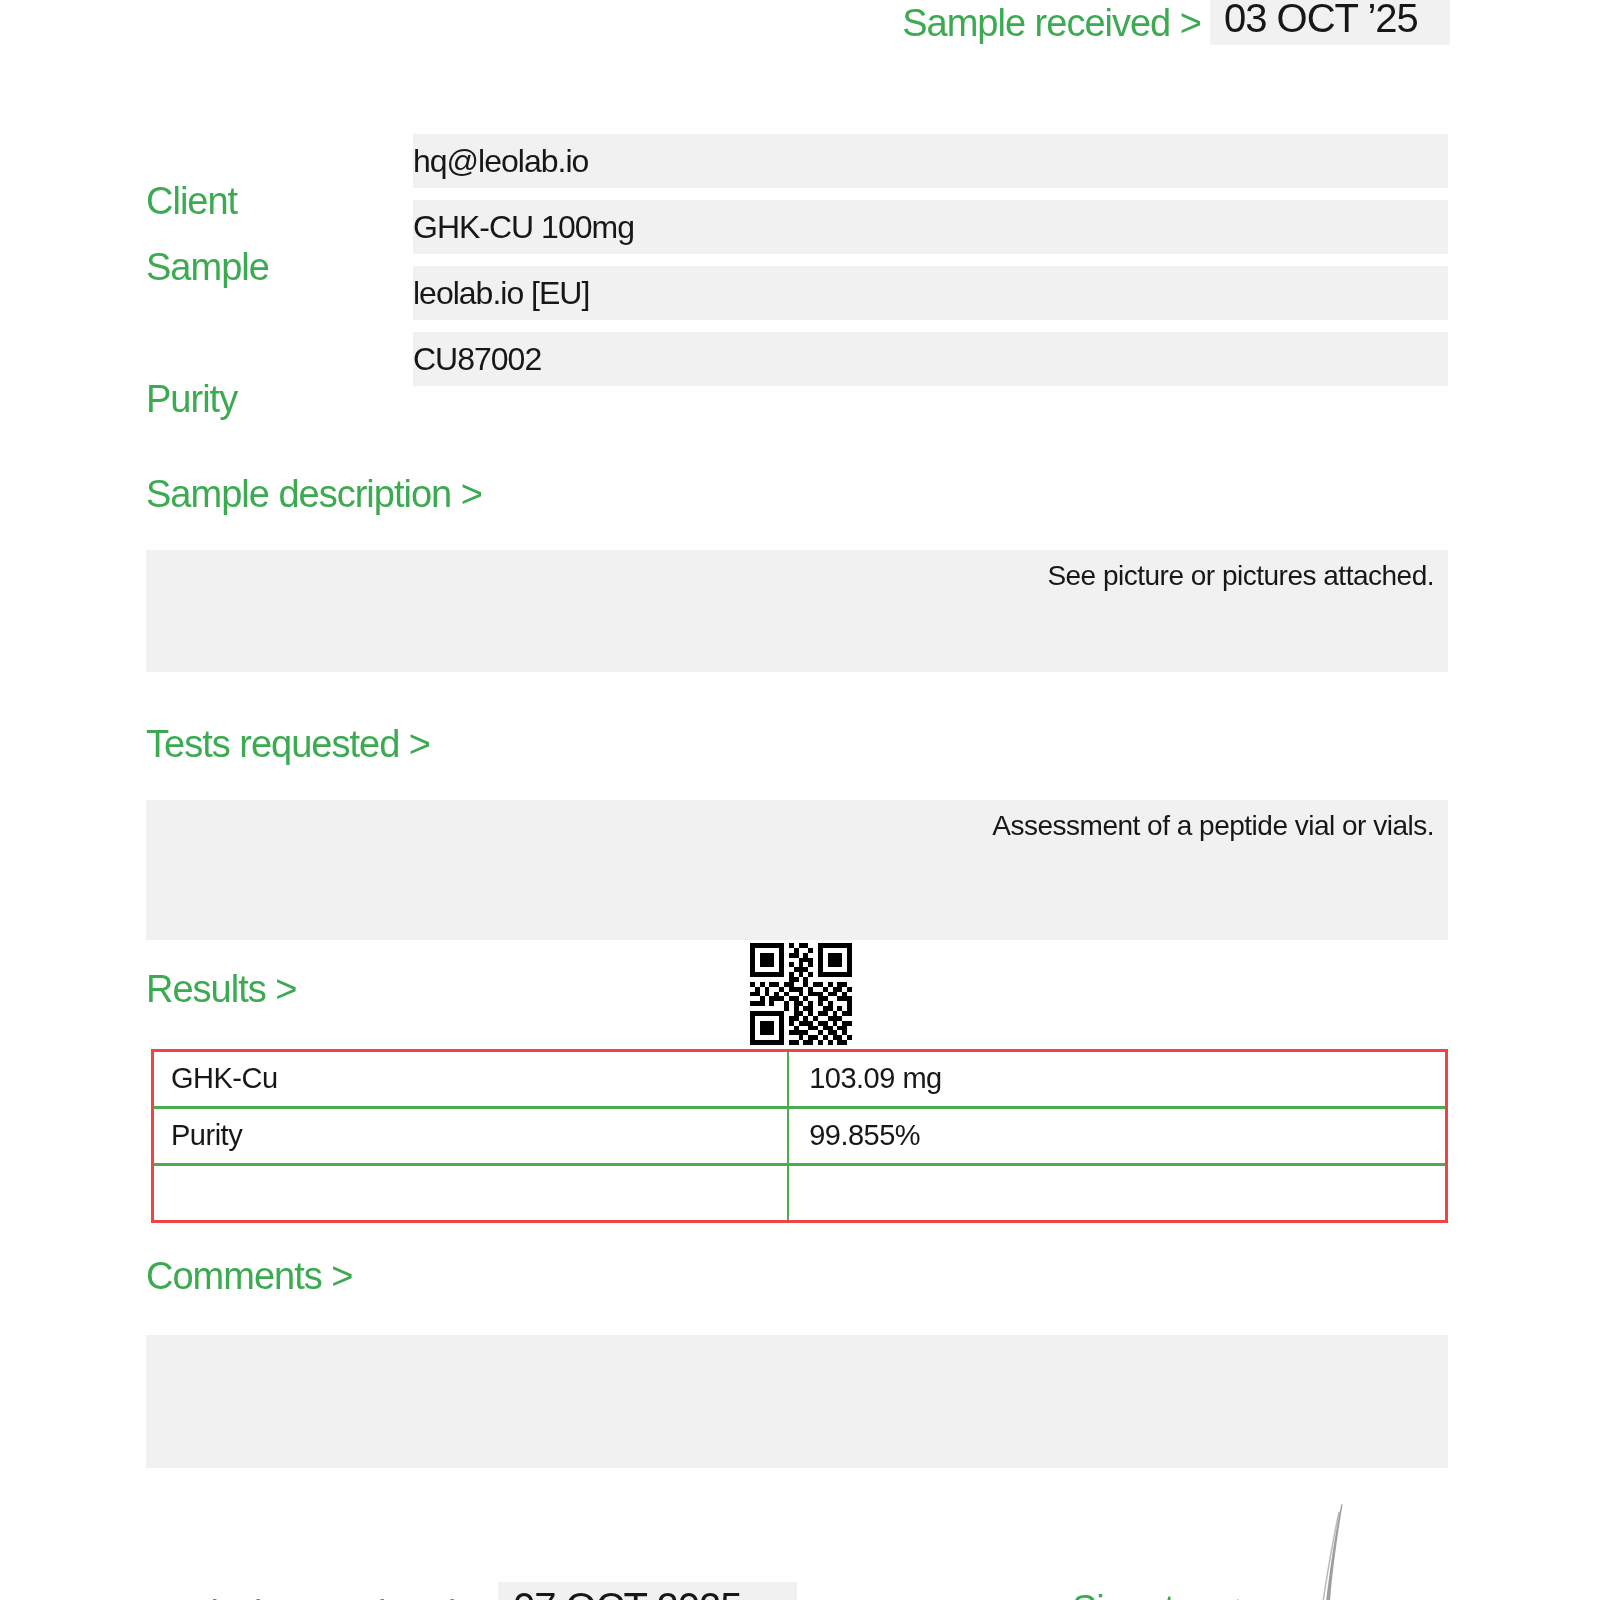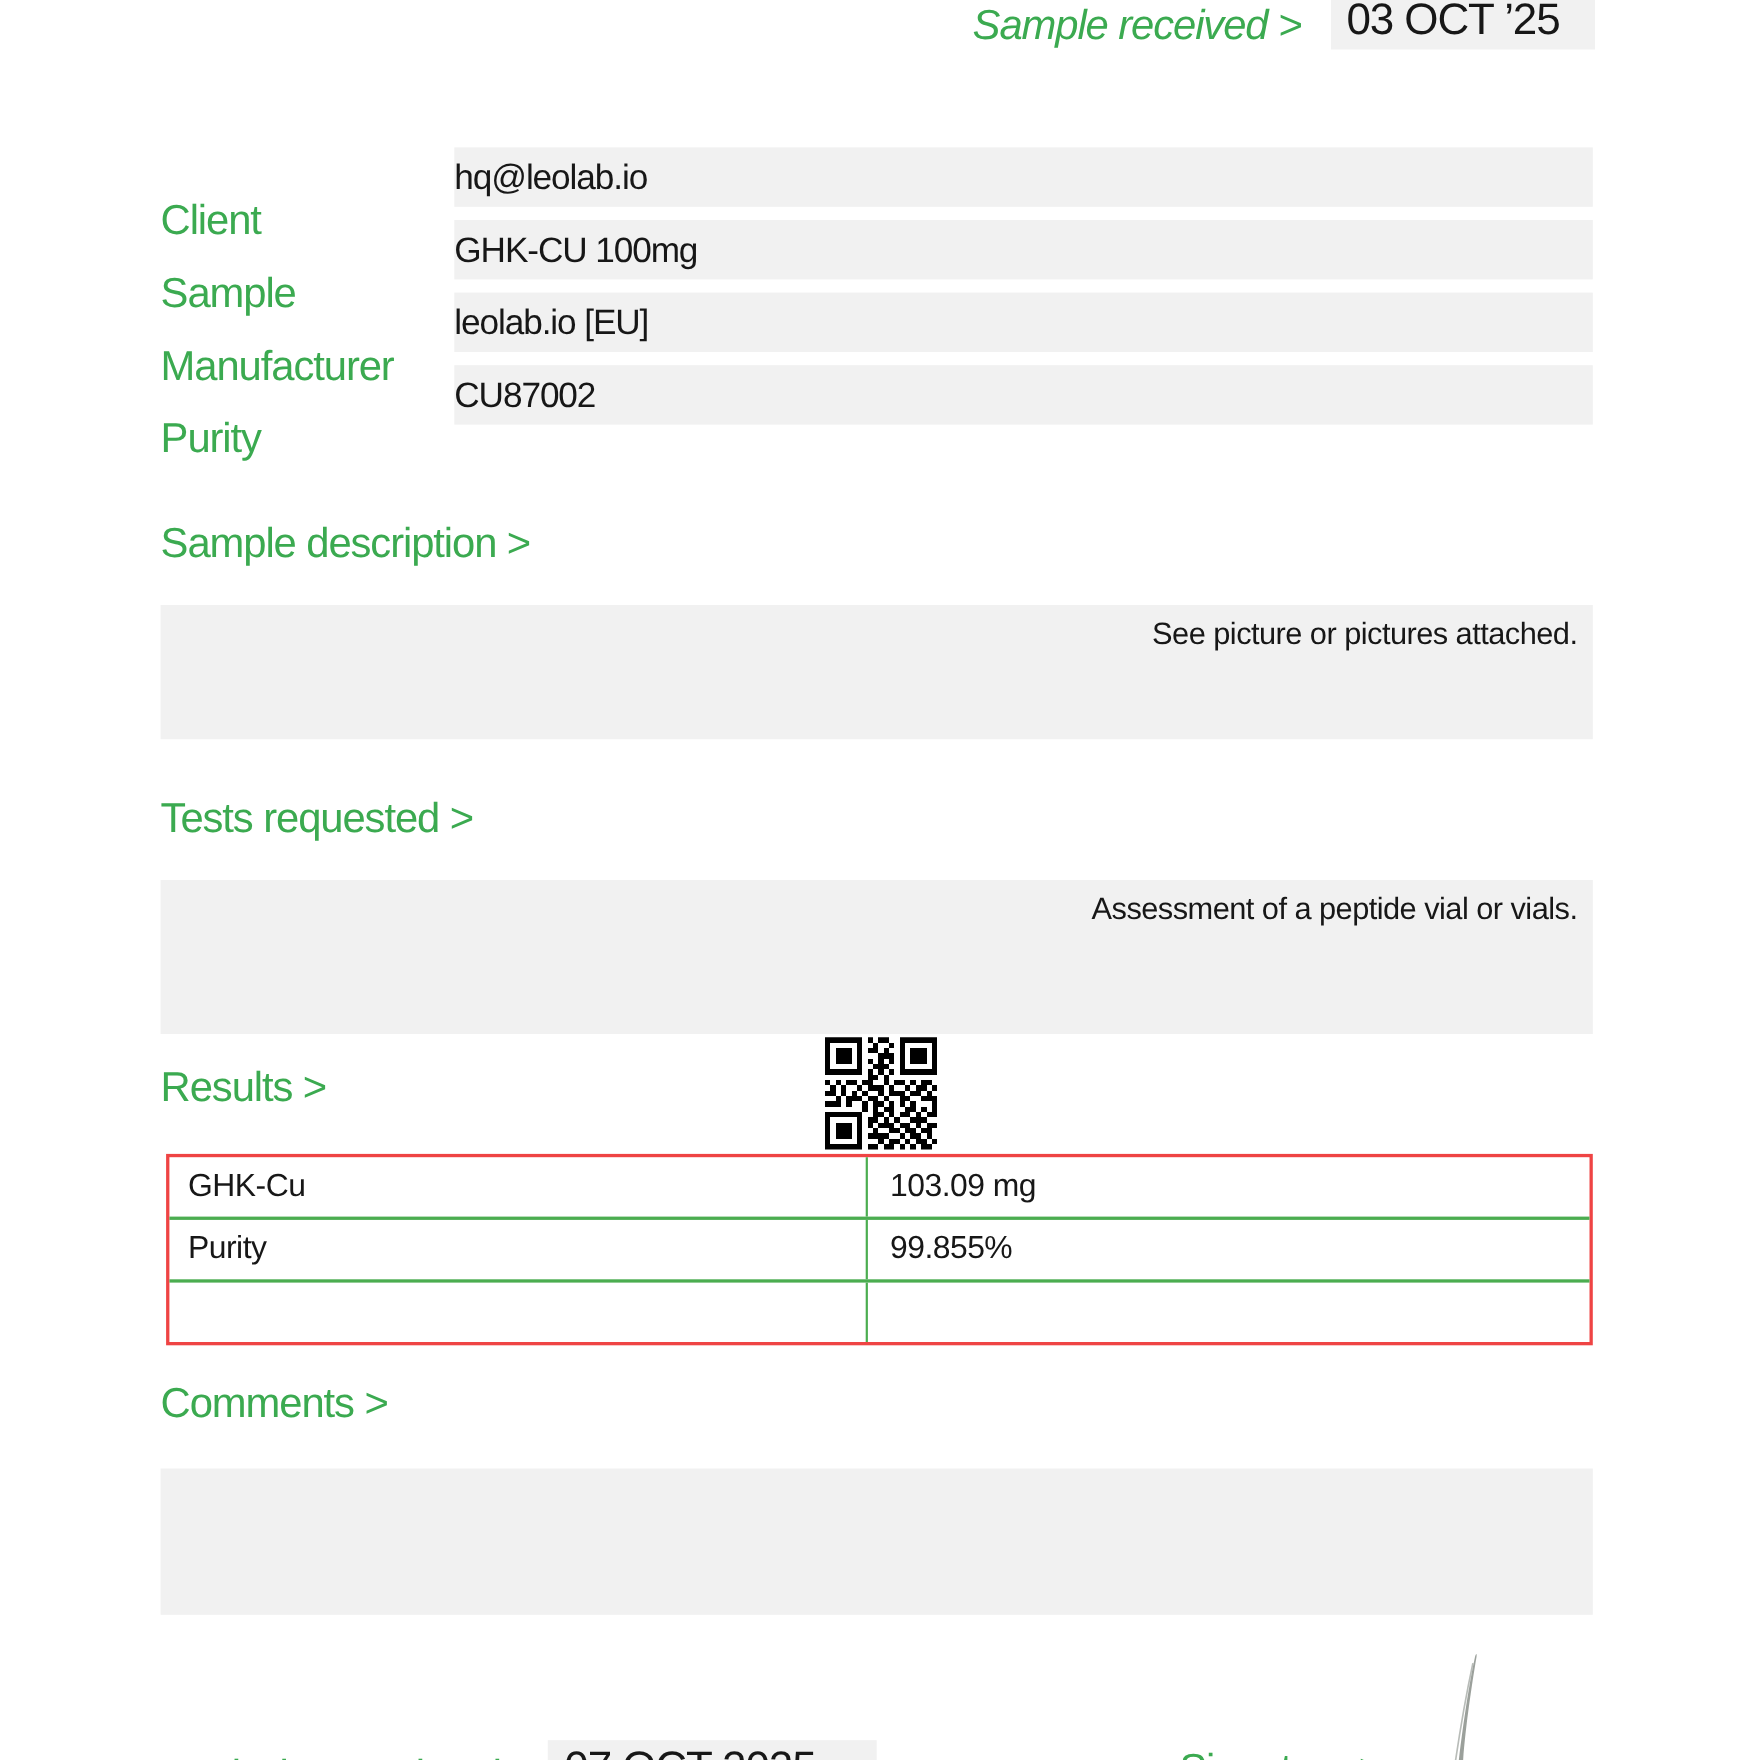--- a/index.html
+++ b/index.html
@@ -6,21 +6,21 @@
   body{width:1600px;height:1600px;overflow:hidden;position:relative;
        font-family:"Liberation Sans","DejaVu Sans",sans-serif;color:#171717;}
   .page{position:absolute;left:0;top:0;width:1600px;height:1600px;overflow:hidden;background:#fff;}
   .green{color:#3baa50;}
   .graybox{background:#f1f1f1;}
   .big{font-size:38px;letter-spacing:-1px;}
   .body-text{font-size:28px;letter-spacing:-0.5px;}
   .abs{position:absolute;}
 
   
-  .hdr-label{top:0px;right:417px;line-height:46px;white-space:nowrap;font-style:italic;}
+  .hdr-label{top:0px;right:399px;line-height:46px;white-space:nowrap;}
   .hdr-datebox{left:1210px;top:-9px;width:240px;height:54px;}
   .hdr-date{font-size:40px;letter-spacing:-1px;line-height:54px;padding-left:14px;white-space:nowrap;}
 
   
   .info-label{left:146px;width:260px;line-height:54px;white-space:nowrap;margin-top:40px;}
   .info-box{left:413px;width:1035px;height:54px;}
   .info-value{font-size:32px;letter-spacing:-1px;line-height:54px;white-space:nowrap;}
 
   .section-heading{left:146px;line-height:48px;white-space:nowrap;}
   .section-box{left:146px;width:1302px;}
@@ -56,21 +56,20 @@
   <div class="abs big green info-label" style="top:134px">Client</div>
   <div class="abs graybox info-box" style="top:134px">
     <div class="info-value">hq@leolab.io</div>
   </div>
 
   <div class="abs big green info-label" style="top:200px">Sample</div>
   <div class="abs graybox info-box" style="top:200px">
     <div class="info-value">GHK-CU 100mg</div>
   </div>
 
-  <div class="abs big green info-label" style="top:266px">Manufacturer</div>
   <div class="abs graybox info-box" style="top:266px">
     <div class="info-value">leolab.io [EU]</div>
   </div>
 
   <div class="abs big green info-label" style="top:332px">Purity</div>
   <div class="abs graybox info-box" style="top:332px">
     <div class="info-value">CU87002</div>
   </div>
 
   <div class="abs big green section-heading" style="top:470px">Sample description &gt;</div>

